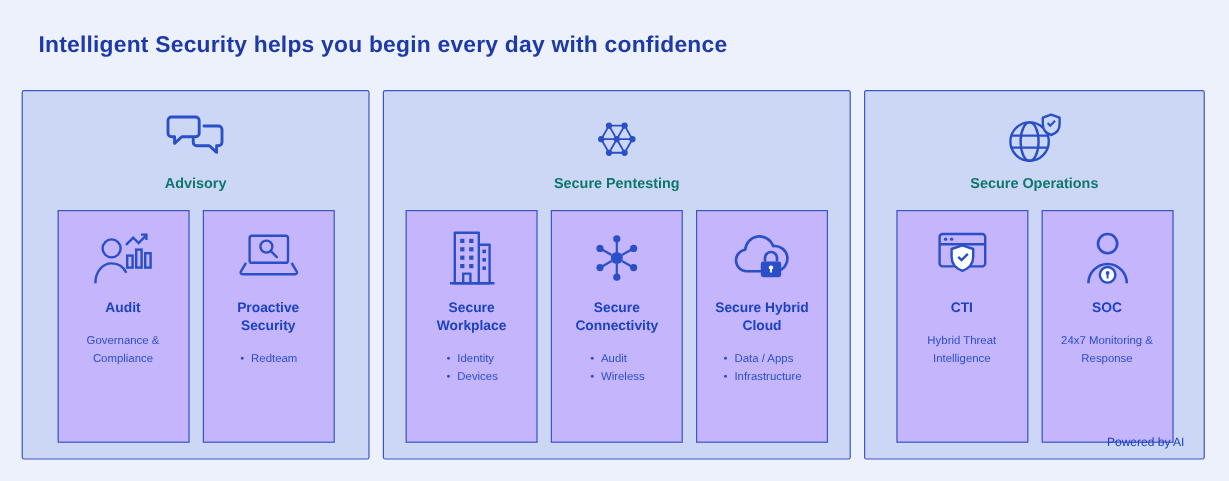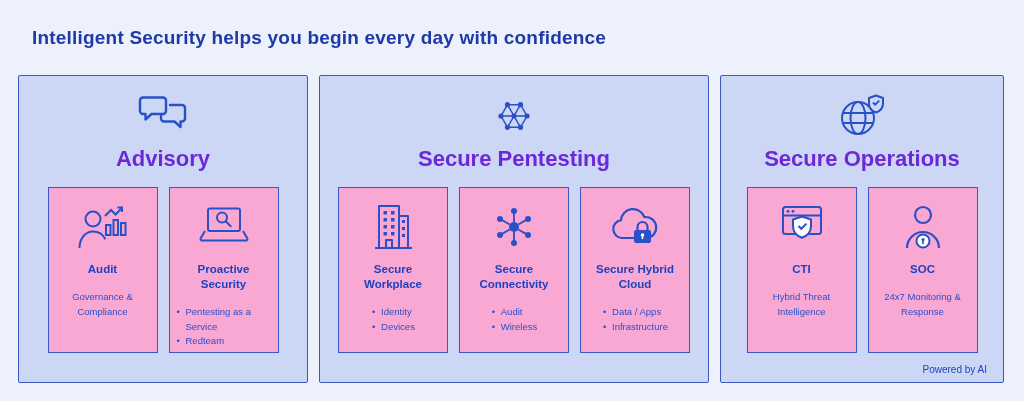--- a/index.html
+++ b/index.html
@@ -21,25 +21,25 @@
   .panel {
     background:#ccd7f6; border:1px solid #3b57c4; border-radius:2px;
     height:308px; position:relative;
     display:flex; flex-direction:column; align-items:center;
     padding-top:13px;
   }
   .panel-advisory   { width:290px; }
   .panel-solutions  { width:390px; }
   .panel-operations { width:284px; }
   .panel-icon { height:54px; display:flex; align-items:center; justify-content:center; }
-  .panel-title { font-size:22px; font-weight:700; color:#6d28d9; margin-top:3px; }
+  .panel-title { font-size:12px; font-weight:700; color:#0f766e; margin-top:3px; }
   .cards { display:flex; gap:11px; margin-top:15px; justify-content:center; }
   .card {
-    background:#f9a8d4; border:1px solid #3b57c4;
-    width:110px; height:166px; padding:12px 6px 8px;
+    background:#c4b5fd; border:1px solid #3b57c4;
+    width:110px; height:194px; padding:12px 6px 8px;
     display:flex; flex-direction:column; align-items:center; text-align:center;
   }
   .card-icon { height:54px; display:flex; align-items:center; justify-content:center; flex:0 0 54px; }
   .card-title { font-size:11.5px; font-weight:700; color:#1c42c0; margin-top:8px; line-height:1.3; }
   .card-desc  { font-size:9.5px; color:#2a4fc7; margin-top:13px; line-height:1.55; }
   .card-bullets {
     list-style:none; margin-top:13px; text-align:left;
     font-size:9.5px; color:#2a4fc7; display:inline-block;
   }
   .card-bullets li { position:relative; padding-left:10px; line-height:1.55; }
@@ -93,21 +93,20 @@
             <g fill="none" stroke="#2a4fc7" stroke-width="2" stroke-linejoin="round">
               <rect x="11" y="3.5" width="32" height="22.5" rx="2"></rect>
               <circle cx="25" cy="12.5" r="5"></circle>
               <path d="M28.7 16.2l5 5" stroke-linecap="round"></path>
               <path d="M8 26L3.7 33.3a1.5 1.5 0 0 0 1.3 2.2h44a1.5 1.5 0 0 0 1.3-2.2L46 26"></path>
             </g>
           </svg>
         </div>
         <h3 class="card-title">Proactive Security</h3>
         <ul class="card-bullets">
-          <li>Pentesting as a Service</li>
           <li>Redteam</li>
         </ul>
       </div>
 
     </div>
   </section>
 
   <section class="panel panel-solutions">
     <div class="panel-icon">
       <svg width="46" height="46" viewBox="0 0 46 46">

